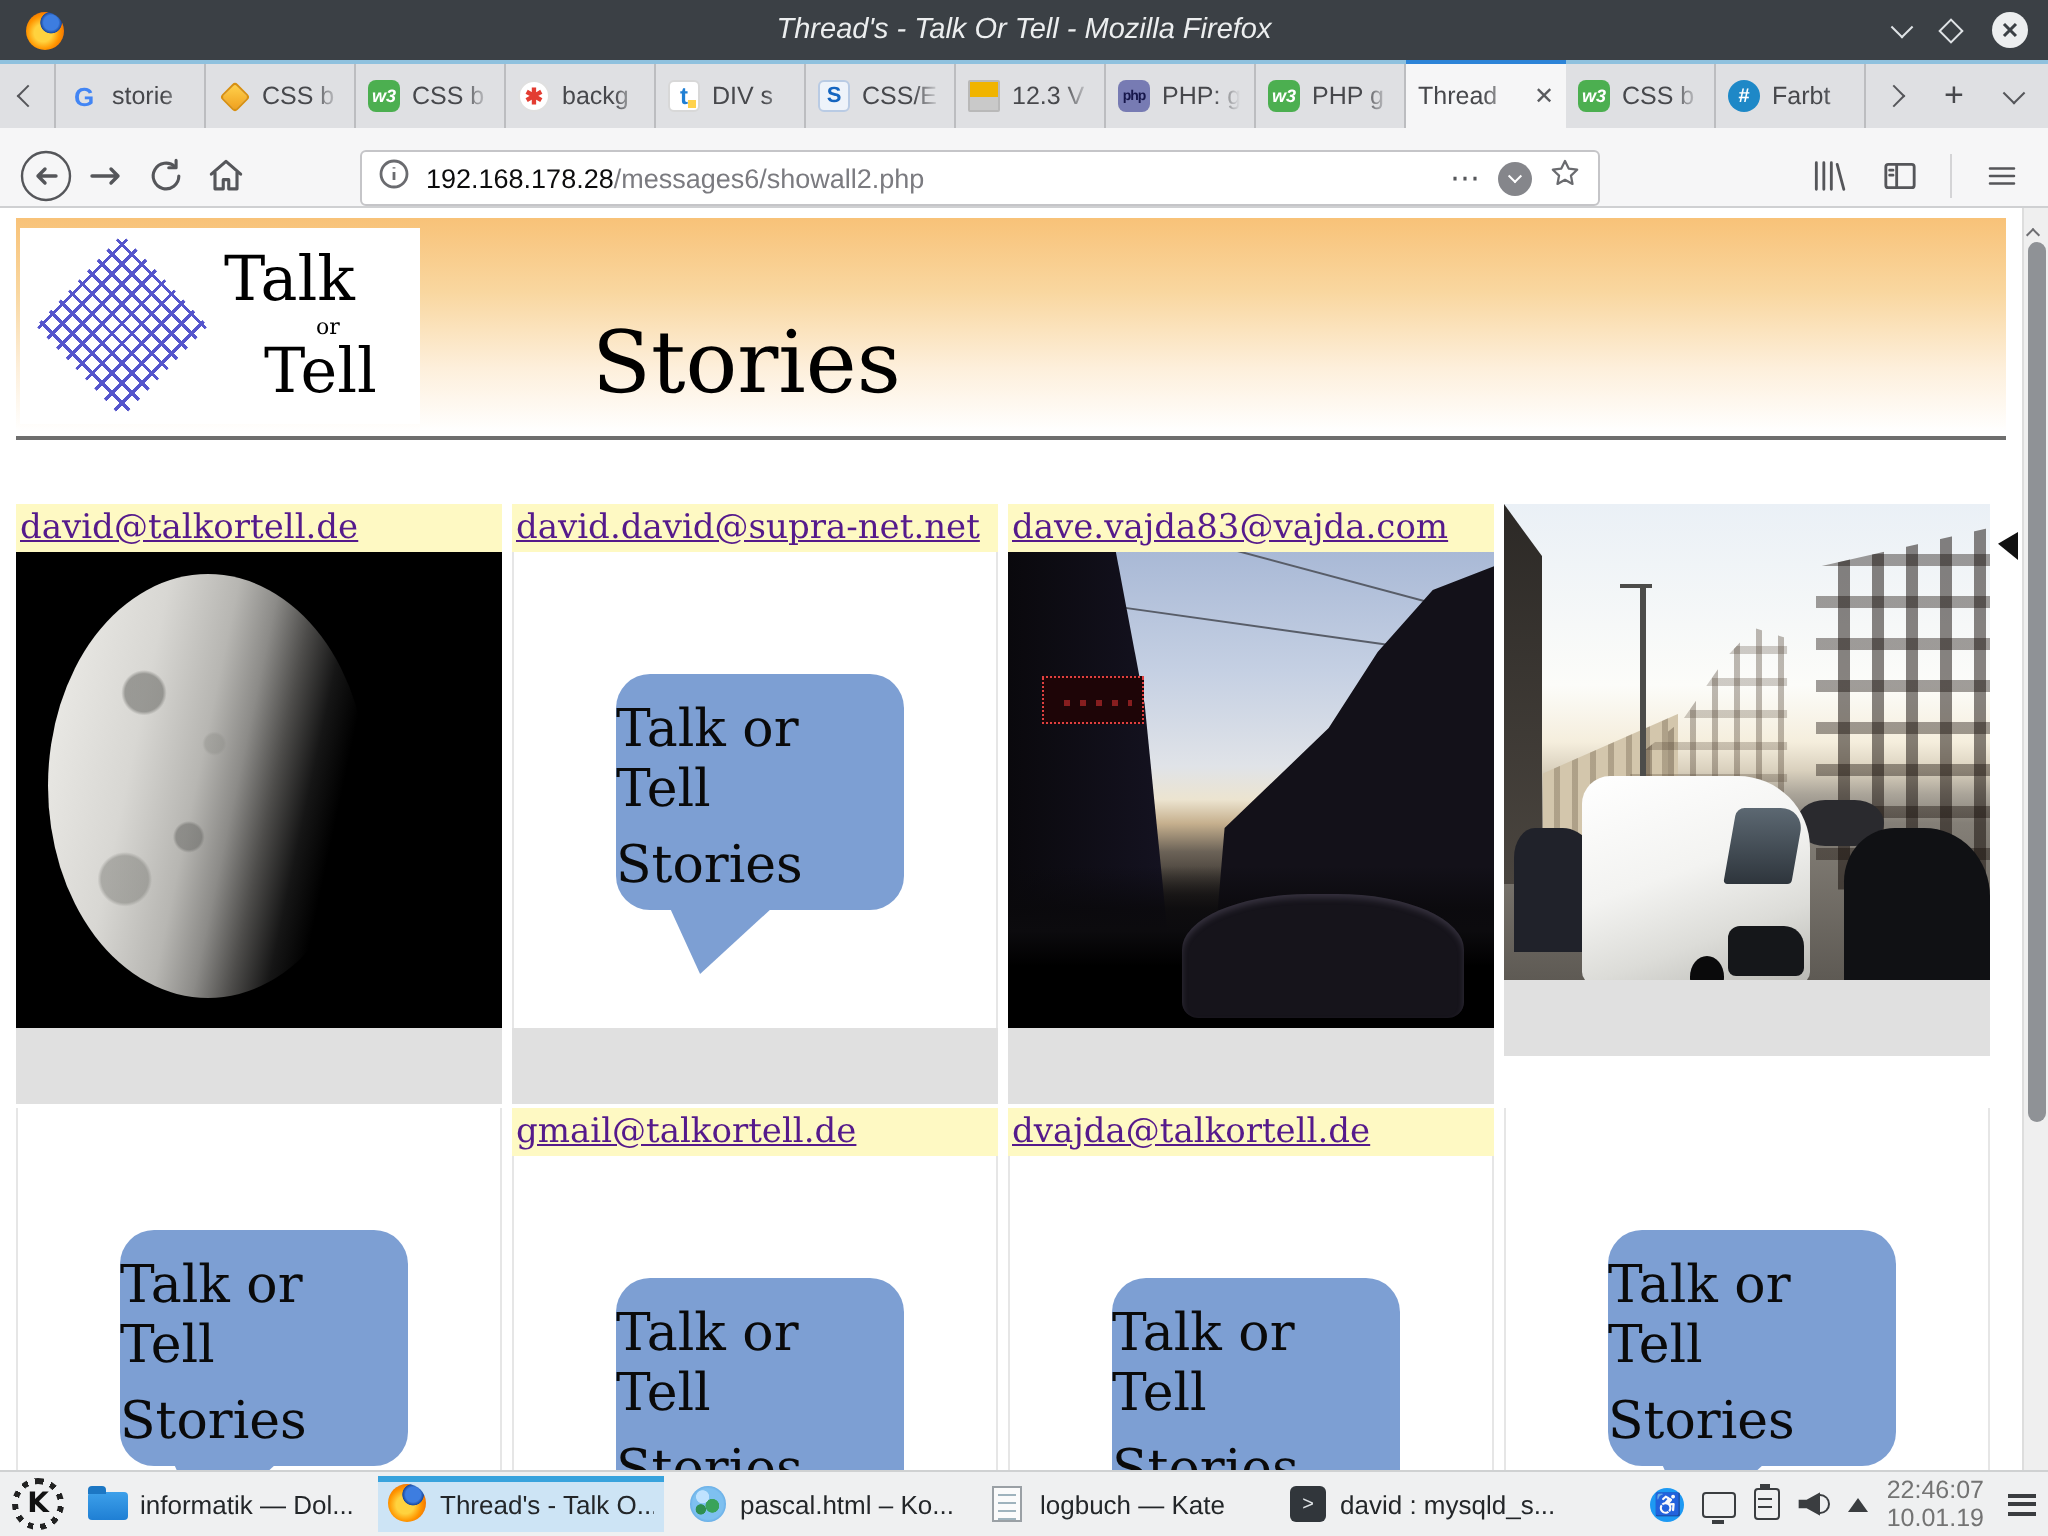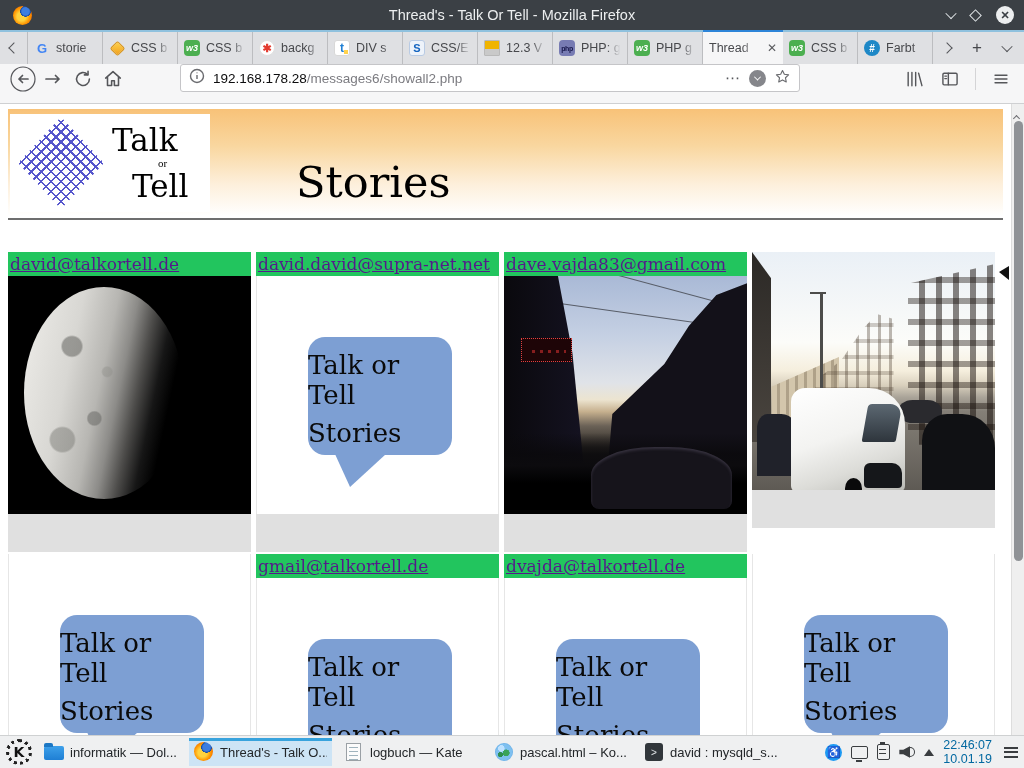--- a/index.html
+++ b/index.html
@@ -4,21 +4,21 @@
 <style>
   * { box-sizing: border-box; margin: 0; padding: 0; }
   html,body { width:1024px; height:768px; overflow:hidden; }
   body { font-family:"Liberation Sans", sans-serif; background:#fff; position:relative; }
 
   
   .titlebar { height:30px; background:#3b4045; display:flex; align-items:center; position:relative; }
   .ff-ball { width:19px; height:19px; border-radius:50%; margin-left:13px;
     background: radial-gradient(circle at 66% 28%, #3d7de0 0 20%, #1b4a9e 28%, rgba(0,0,0,0) 30%),
                 radial-gradient(circle at 45% 55%, #ffd23e 0 30%, #ff9500 55%, #e85d04 85%, #c84a04 100%); }
-  .win-title { position:absolute; left:0; right:0; text-align:center; color:#eceeef; font-size:14.5px; }
+  .win-title { position:absolute; left:0; right:0; text-align:center; color:#eceeef; font-size:14.5px;font-style:italic; }
   .win-btns { margin-left:auto; display:flex; align-items:center; gap:16px; padding-right:10px; z-index:2; }
   .chev { display:inline-block; width:8px; height:8px; border-right:1.7px solid #dfe3e6; border-bottom:1.7px solid #dfe3e6; }
   .chev.down { transform:rotate(45deg) translate(-1px,-1px); }
   .chev.left { transform:rotate(135deg); }
   .chev.right { transform:rotate(-45deg); }
   .btn-max { width:9px; height:9px; border:1.6px solid #dfe3e6; transform:rotate(45deg); }
   .btn-close { width:18px; height:18px; border-radius:50%; background:#eceeef; color:#3b4045; font-size:11px;
     display:flex; align-items:center; justify-content:center; font-weight:bold; }
 
   
@@ -43,21 +43,21 @@
   .fav-t { background:#fff; border:1px solid #d8d8d8; color:#1f7fd4; font-size:12px; position:relative; }
   .fav-t i { position:absolute; right:1px; bottom:1px; width:4px; height:4px; background:#ffd24d; }
   .fav-s { background:#eef3fa; border:1px solid #b9cbe4; color:#1565c0; font-size:11px; }
   .fav-swatch { border:1px solid #b9b9b9; background:linear-gradient(to bottom,#f0b400 0 55%,#c9c9c9 55% 100%); border-radius:1px; }
   .fav-php { background:#777bb3; color:#16164a; font-size:7px; border-radius:4px; letter-spacing:-0.5px; }
   .fav-hash { background:#1e88c7; color:#fff; border-radius:50%; font-size:10px; }
   .tab-ctrls { margin-left:auto; display:flex; align-items:center; gap:4px; padding-right:4px; }
   .tab-ctrl { width:26px; height:100%; display:flex; align-items:center; justify-content:center; color:#47484c; font-size:17px; }
 
   
-  .navbar { height:40px; background:#f6f6f7; border-bottom:1px solid #cfd0d2; display:flex; align-items:flex-start; padding:0 8px; }
+  .navbar { height:40px; background:#f6f6f7; border-bottom:1px solid #cfd0d2; display:flex; align-items:flex-end; padding:0 8px; }
   .nav-ico { width:30px; height:30px; display:flex; align-items:center; justify-content:center; flex:none; }
   .nav-ico svg { stroke:#55565a; fill:none; stroke-width:1.7; stroke-linecap:round; stroke-linejoin:round; }
   .urlbar { margin-left:52px; width:620px; height:28px; background:#fff; border:1px solid #c5c5c8; border-radius:3px;
     display:flex; align-items:center; padding:0 8px; gap:8px; }
   .urlbar .info svg { stroke:#6a6b6f; fill:none; stroke-width:1.4; }
   .url-text { flex:1; font-size:13.5px; white-space:nowrap; overflow:hidden; }
   .url-host { color:#0c0c0d; }
   .url-path { color:#7b7b80; }
   .url-dots { color:#55565a; font-size:15px; letter-spacing:1px; }
   .pocket { width:17px; height:17px; border-radius:50%; background:#85868b; display:flex; align-items:center; justify-content:center; }
@@ -71,29 +71,29 @@
     background:linear-gradient(to bottom,#f8c278 0%,#f9d7a0 35%,#fdefdb 70%,#fff 100%); }
   .logo { position:absolute; left:2px; top:5px; width:200px; height:98px; background:#fff; display:flex; align-items:center; }
   .fractal { width:86px; height:92px; margin-left:8px; flex:none;
     clip-path:polygon(50% 0,100% 50%,50% 100%,0 50%);
     background:
       repeating-linear-gradient(45deg,#5555cc 0 1.6px,rgba(0,0,0,0) 1.6px 7px),
       repeating-linear-gradient(-45deg,#5555cc 0 1.6px,rgba(0,0,0,0) 1.6px 7px),
       radial-gradient(circle at 50% 50%, #fff 0 12%, rgba(0,0,0,0) 13%); }
   .logo-text { font-family:"DejaVu Serif", serif; color:#000; margin-left:8px; line-height:1; }
   .logo-talk { font-size:31px; }
-  .logo-or { font-size:11px; margin:2px 0 2px 46px;font-family:Liberation Serif, serif; }
+  .logo-or { font-size:11px; margin:2px 0 2px 46px; }
   .logo-tell { font-size:31px; margin-left:20px; }
   .page-title { position:absolute; left:288px; top:48px; font-family:"DejaVu Serif", serif; font-size:43px; color:#000; }
   .page-divider { position:absolute; left:8px; top:114px; width:995px; border-top:2px solid #6e6e6e; }
 
   .cards { position:absolute; left:8px; top:148px; width:987px; display:grid;
     grid-template-columns:repeat(4,1fr); column-gap:5px; row-gap:2px; }
   .card { width:100%; }
-  .email-strip { height:24px; background:#22c55e; display:flex; align-items:center; padding-left:2px; }
+  .email-strip { height:24px; background:#fef9c3; display:flex; align-items:center; padding-left:2px; }
   .email-link { font-family:"DejaVu Serif", serif; font-size:17px; color:#551a8b; text-decoration:underline; white-space:nowrap; }
   .email-link.link-new { color:#0000ee; }
   .img { height:238px; position:relative; overflow:hidden; background:#fff; }
   .img-bubble { border-left:1px solid #e6e6e6; border-right:1px solid #e6e6e6; }
   .card-footer { height:38px; background:#e0e0e0; }
 
   
   .bubble { position:absolute; left:51px; top:61px; width:144px; height:118px; background:#7d9fd3;
     border-radius:17px; text-align:left; font-family:"DejaVu Serif", serif; color:#0a0a0a; }
   .bubble::after { content:""; position:absolute; top:100%; left:20px; margin-top:-1px; width:58px; height:33px;
@@ -202,21 +202,21 @@
   .tr-clip { width:13px; height:16px; border:1.6px solid #3a3d40; border-radius:2px; position:relative;
     background-image:repeating-linear-gradient(0deg,rgba(0,0,0,0) 0 3px,#3a3d40 3px 4px); background-size:7px 9px;
     background-position:1px 3px; background-repeat:no-repeat; }
   .tr-clip::before { content:""; position:absolute; top:-3px; left:2px; width:5px; height:3px; background:#3a3d40; }
   .tr-vol { position:relative; width:16px; height:14px; }
   .tr-vol .spk { position:absolute; left:0; top:1px; width:11px; height:12px; background:#3a3d40;
     clip-path:polygon(0 32%,36% 32%,100% 0,100% 100%,36% 68%,0 68%); }
   .tr-vol .wave { position:absolute; right:0; top:2px; width:6px; height:10px; border:1.7px solid #3a3d40;
     border-left:none; border-radius:0 10px 10px 0; }
   .tr-up { width:0; height:0; border-left:5px solid rgba(0,0,0,0); border-right:5px solid rgba(0,0,0,0); border-bottom:7px solid #3a3d40; }
-  .clock { text-align:right; font-size:12.5px; color:#0369a1; line-height:1.15; }
+  .clock { text-align:right; font-size:12.5px; color:#737373; line-height:1.15; }
   .tr-burger { display:flex; flex-direction:column; gap:2.5px; padding-left:3px; }
   .tr-burger i { width:14px; height:2px; background:#3a3d40; }
 </style>
 </head>
 <body>
 
 <div class="titlebar">
   <div class="ff-ball"></div>
   <div class="win-title">Thread's - Talk Or Tell - Mozilla Firefox</div>
   <div class="win-btns">
@@ -395,21 +395,21 @@
         <div class="bubble">
           <div class="b1">Talk or Tell</div>
           <div class="b2">Stories</div>
         </div>
       </div>
       <div class="card-footer"></div>
     </div>
 
     <div class="card">
       <div class="email-strip">
-          <a class="email-link">dave.vajda83@gmail.com</a>
+          <a class="email-link">dave.vajda83@vajda.com</a>
         </div>
       <div class="img img-dusk">
         <div class="d-wire d-w1"></div>
         <div class="d-wire d-w2"></div>
         <div class="d-bl"></div>
         <div class="d-br"></div>
         <div class="d-sign"></div>
         <div class="d-cars"></div>
         <div class="d-car"></div>
       </div>
@@ -498,29 +498,29 @@
     <span class="task-label">informatik — Dol...</span>
   </div>
   <div class="task active">
     <span class="t-ico">
         <span class="ico-ff" style="display:block"></span>
       </span>
     <span class="task-label">Thread's - Talk O...</span>
   </div>
   <div class="task">
     <span class="t-ico">
-        <span class="ico-kate" style="display:block"></span>
-      </span>
-    <span class="task-label">logbuch — Kate</span>
+        <span class="ico-globe" style="display:block"></span>
+      </span>
+    <span class="task-label">pascal.html – Ko...</span>
   </div>
   <div class="task">
     <span class="t-ico">
-        <span class="ico-globe" style="display:block"></span>
-      </span>
-    <span class="task-label">pascal.html – Ko...</span>
+        <span class="ico-kate" style="display:block"></span>
+      </span>
+    <span class="task-label">logbuch — Kate</span>
   </div>
   <div class="task">
     <span class="t-ico">
         <span class="ico-konsole">&gt;</span>
       </span>
     <span class="task-label">david : mysqld_s...</span>
   </div>
 
   <div class="tray">
     <span class="tr-access">♿</span>

